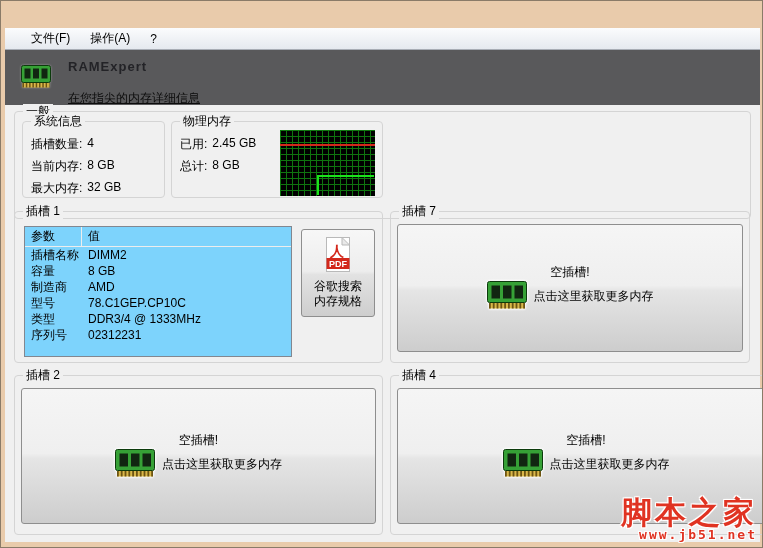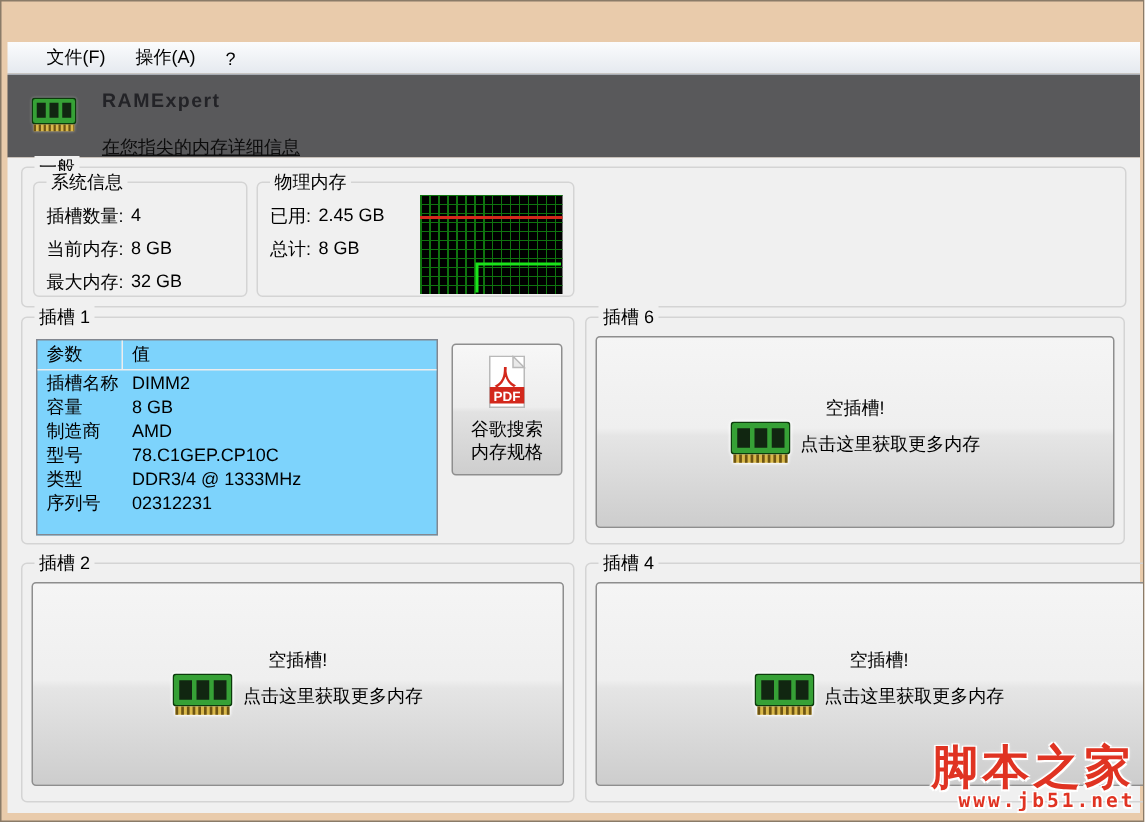--- a/index.html
+++ b/index.html
@@ -100,21 +100,21 @@
         <rect x="1.5" y="18" width="27" height="4.5" fill="#d9b84a"></rect>
         <line x1="1.5" y1="20.2" x2="28.5" y2="20.2" stroke="#6d5413" stroke-width="4.5" stroke-dasharray="1.5 1.8"></line>
       </svg>
     </span>
     <div class="hdr-title">RAMExpert</div>
     <div class="hdr-sub">在您指尖的内存详细信息</div>
   </div>
 
   <div class="client"></div>
 
-  <div class="group" style="left:13px;top:110px;width:737px;height:94px;">
+  <div class="group" style="left:13px;top:110px;width:737px;height:108px;">
     <span class="group-label">一般</span>
   </div>
 
   <div class="group" style="left:21px;top:120px;width:143px;height:77px;">
     <span class="group-label">系统信息</span>
     <div class="info-rows">
       <div class="info-row">
         <span>插槽数量:</span>
         <span>4</span>
       </div>
@@ -194,21 +194,21 @@
         </svg>
       </span>
       <div class="pdf-label">
         <div>谷歌搜索</div>
         <div>内存规格</div>
       </div>
     </div>
   </div>
 
   <div class="group" style="left:389px;top:210px;width:360px;height:152px;">
-    <span class="group-label">插槽 6</span>
+    <span class="group-label">插槽 7</span>
     <div class="empty-btn">
       <div class="empty-title">空插槽!</div>
       <div class="empty-row">
         <span class="ram-slot-icon">
           <svg width="40" height="28" viewBox="0 0 40 28">
             <rect x="0.5" y="0.5" width="39" height="21" rx="2" fill="#36a136" stroke="#0c3b0c"></rect>
             <rect x="4.5" y="4.5" width="8.5" height="13" fill="#112611"></rect>
             <rect x="16" y="4.5" width="8.5" height="13" fill="#112611"></rect>
             <rect x="27.5" y="4.5" width="8.5" height="13" fill="#112611"></rect>
             <rect x="2" y="22" width="36" height="5.5" fill="#d9b84a"></rect>

